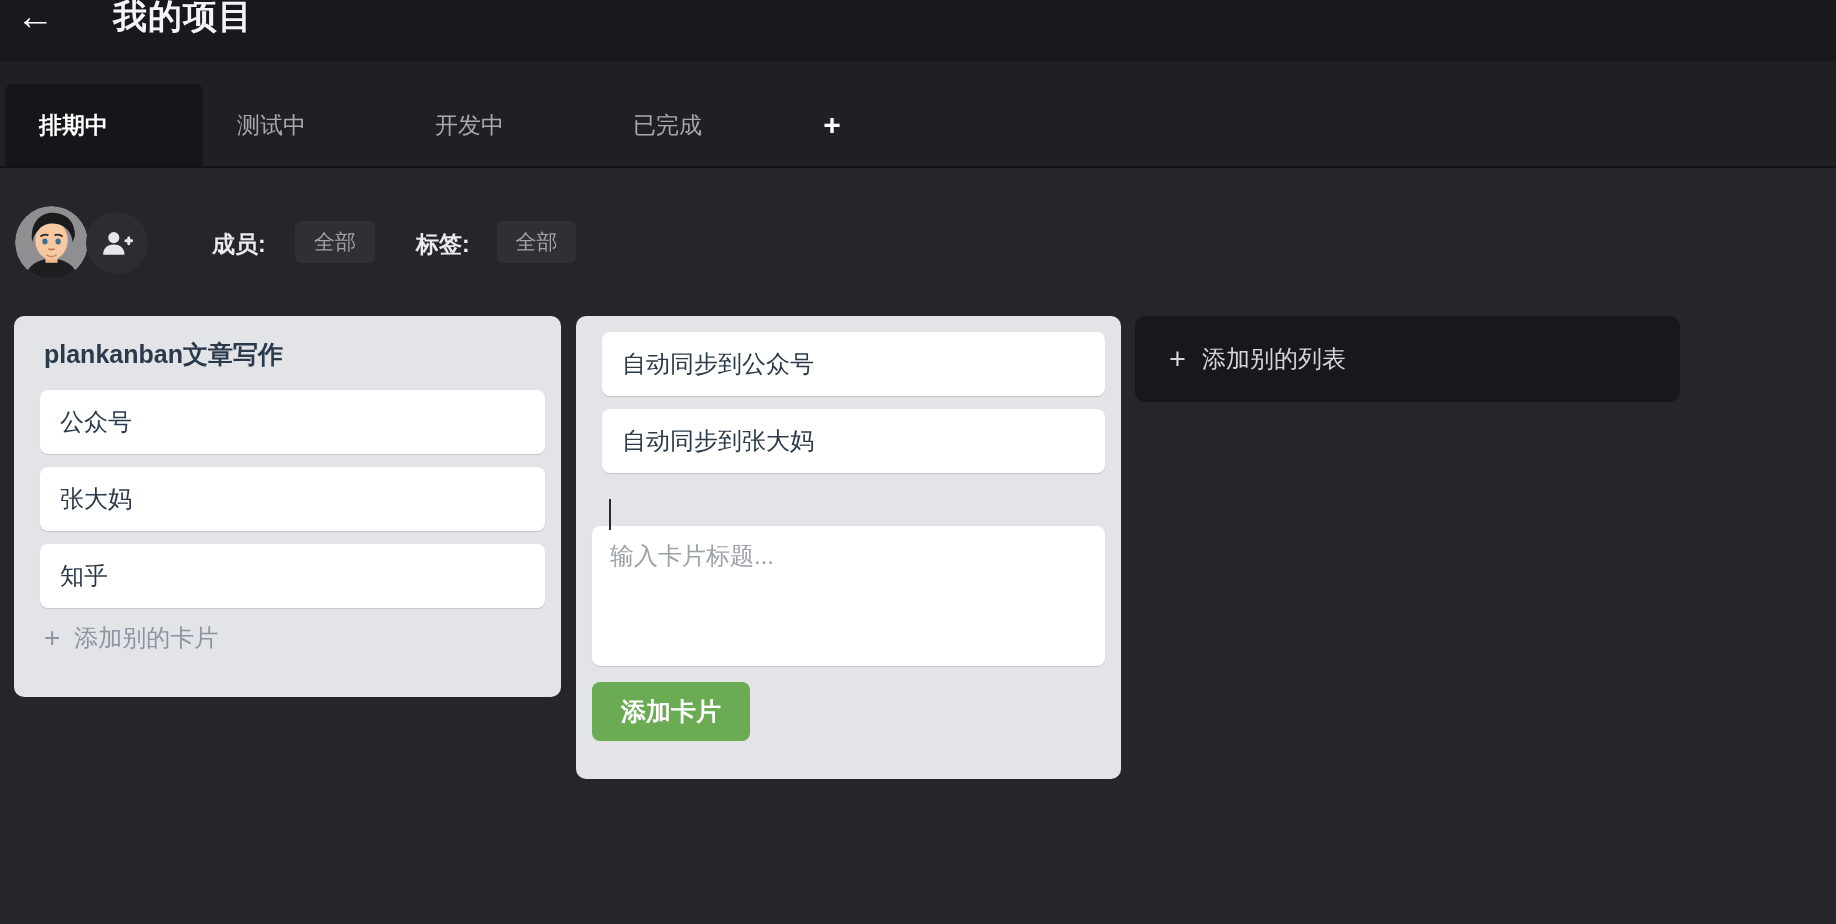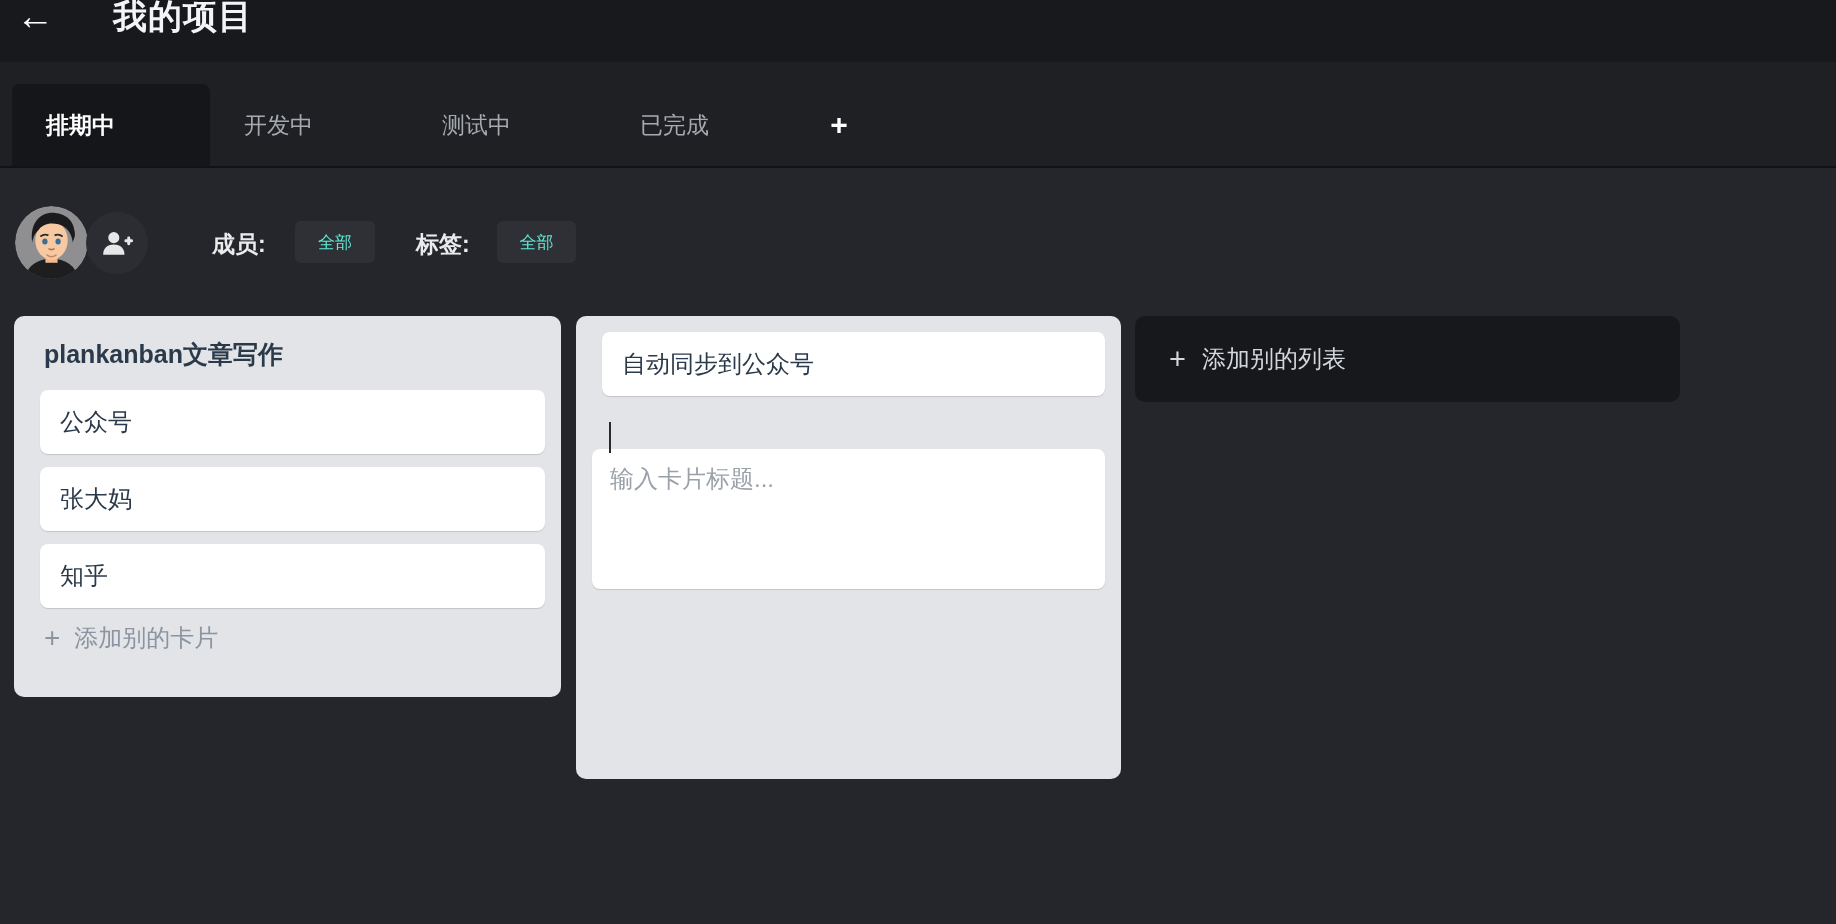--- a/index.html
+++ b/index.html
@@ -11,41 +11,41 @@
   .header { position:absolute; left:0; top:0; width:1836px; height:62px;
     background:#18191d; }
   .back-btn { position:absolute; left:16px; top:-6px; color:#ffffff;
     font-size:38px; font-weight:bold; cursor:pointer; line-height:44px; }
   .page-title { position:absolute; left:113px; top:-6px; color:#f3f4f5;
     font-size:34px; font-weight:bold; line-height:44px; letter-spacing:1px; }
 
   
   .tabstrip { position:absolute; left:0; top:62px; width:1836px; height:106px;
     background:#1f2024; border-bottom:2px solid #111216; }
-  .tabs { position:absolute; left:12px; bottom:0; display:flex; height:82px; }
+  .tabs { position:absolute; left:5px; bottom:0; display:flex; height:82px; }
   .tab { width:198px; height:82px; display:flex; align-items:center;
     padding-left:34px; font-size:23px; color:#a6aab0; cursor:pointer;
     border-radius:8px 8px 0 0; }
   .tab.active { background:#15161a; color:#ffffff; font-weight:bold; }
   .tab-add { width:70px; height:82px; display:flex; align-items:center;
     justify-content:center; color:#ffffff; font-size:30px; font-weight:bold;
     cursor:pointer; }
 
   
   .avatar { position:absolute; left:15px; top:206px; width:73px; height:73px;
     border-radius:50%; overflow:hidden; cursor:pointer; }
   .add-member { position:absolute; left:86px; top:212px; width:62px; height:62px;
     border-radius:50%; background:#2b2d33; display:flex; align-items:center;
     justify-content:center; cursor:pointer; }
   .filter-label { position:absolute; top:229px; color:#eaebed; font-size:23px;
     font-weight:bold; }
   .lbl-members { left:212px; }
   .lbl-tags { left:416px; }
   .filter-badge { position:absolute; top:221px; height:42px; background:#2e3036;
-    border-radius:6px; color:#5eead4; font-size:17px; display:flex;
+    border-radius:6px; color:#a3a3a3; font-size:21px; display:flex;
     align-items:center; justify-content:center; cursor:pointer; }
   .badge-members { left:295px; width:80px; }
   .badge-tags { left:497px; width:79px; }
 
   
   .list { position:absolute; top:316px; background:#e2e4e7; border-radius:10px;
     padding:16px; }
   .list-0 { left:14px;  width:547px; height:381px; }
   .list-1 { left:576px; width:545px; height:463px; }
   .list-title-row { display:flex; align-items:flex-start;
@@ -80,22 +80,22 @@
 <body>
 
 <div class="header">
   <span class="back-btn">←</span>
   <span class="page-title">我的项目</span>
 </div>
 
 <div class="tabstrip">
   <div class="tabs">
     <div class="tab active">排期中</div>
+    <div class="tab">测试中</div>
     <div class="tab">开发中</div>
-    <div class="tab">测试中</div>
     <div class="tab">已完成</div>
     <div class="tab-add">+</div>
   </div>
 </div>
 
 <div class="avatar">
   <svg viewBox="0 0 72 72" width="73" height="73">
     <circle cx="36" cy="36" r="36" fill="#8f8f91"></circle>
     <ellipse cx="36" cy="70" rx="25" ry="18" fill="#1e1e20"></ellipse>
     <rect x="30" y="44" width="12" height="12" fill="#edb98d"></rect>
@@ -131,22 +131,24 @@
   <div class="card">张大妈</div>
   <div class="card">知乎</div>
   <div class="add-card-link">
     <span class="plus">+</span>
     <span>添加别的卡片</span>
   </div>
 </div>
 
 <div class="list list-1">
   <div class="card">自动同步到公众号</div>
+  <div class="card">自动同步到张大妈</div>
   <div class="card-input-wrap">
     <textarea class="card-input" placeholder="输入卡片标题..." style=""></textarea>
     <div class="caret"></div>
   </div>
+  <button class="add-card-btn">添加卡片</button>
 </div>
 
 <div class="add-list">
   <span class="plus">+</span>
   <span>添加别的列表</span>
 </div>
 
 </body></html>

